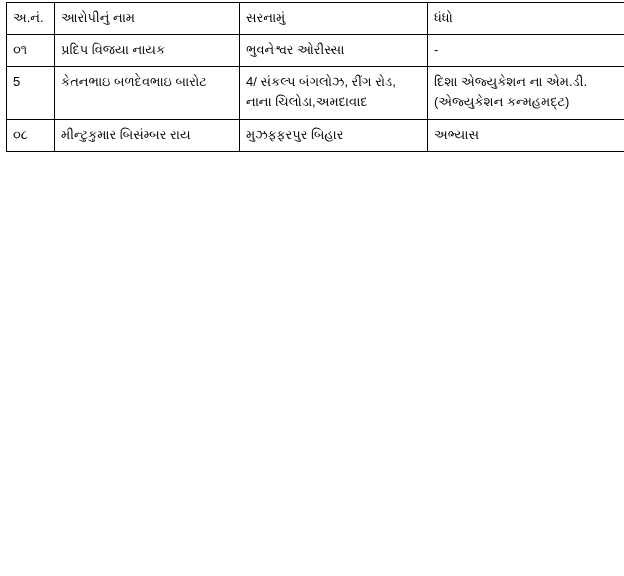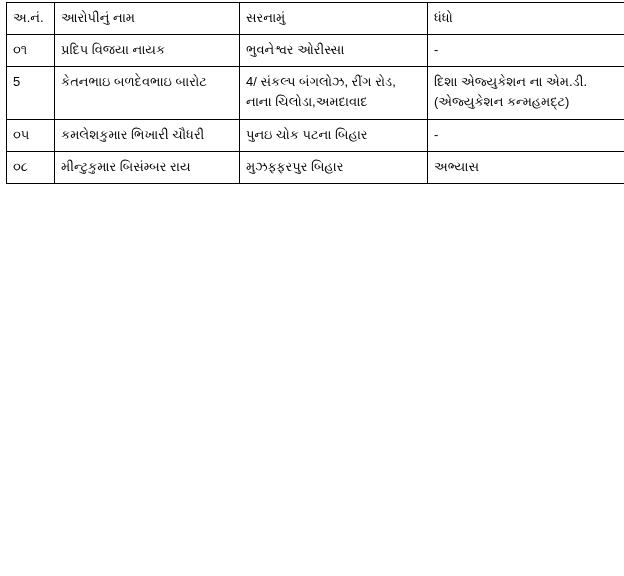--- a/index.html
+++ b/index.html
@@ -74,26 +74,20 @@
         <td>ભુવનેશ્વર ઓરીસ્સા</td>
         <td class="dash">-</td>
       </tr>
       <tr>
         <td class="sr">5</td>
         <td>કેતનભાઇ બળદેવભાઇ બારોટ</td>
         <td>4/ સંકલ્પ બંગલોઝ, રીંગ રોડ, નાના ચિલોડા,અમદાવાદ</td>
         <td>દિશા એજ્યુકેશન ના એમ.ડી. (એજ્યુકેશન કન્મહમદ્ટ)</td>
       </tr>
       <tr>
-        <td class="sr">૦૫</td>
-        <td>કમલેશકુમાર ભિખારી ચૌધરી</td>
-        <td>પુનઇ ચોક પટના બિહાર</td>
-        <td class="dash">-</td>
-      </tr>
-      <tr>
         <td class="sr">૦૮</td>
         <td>મીન્ટુકુમાર બિસંમ્બર રાય</td>
         <td>મુઝફ્ફરપુર બિહાર</td>
         <td>અભ્યાસ</td>
       </tr>
     </tbody>
   </table>
 </div>
 
 </body></html>

